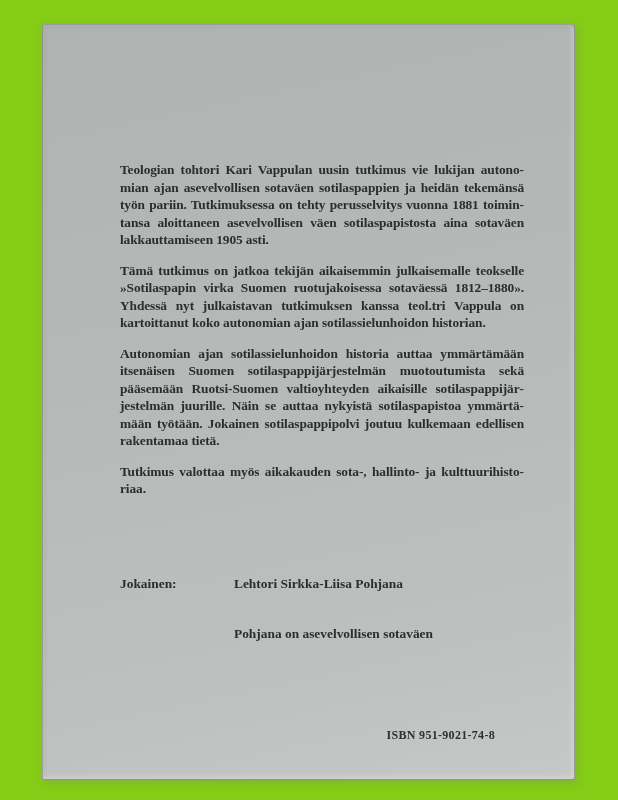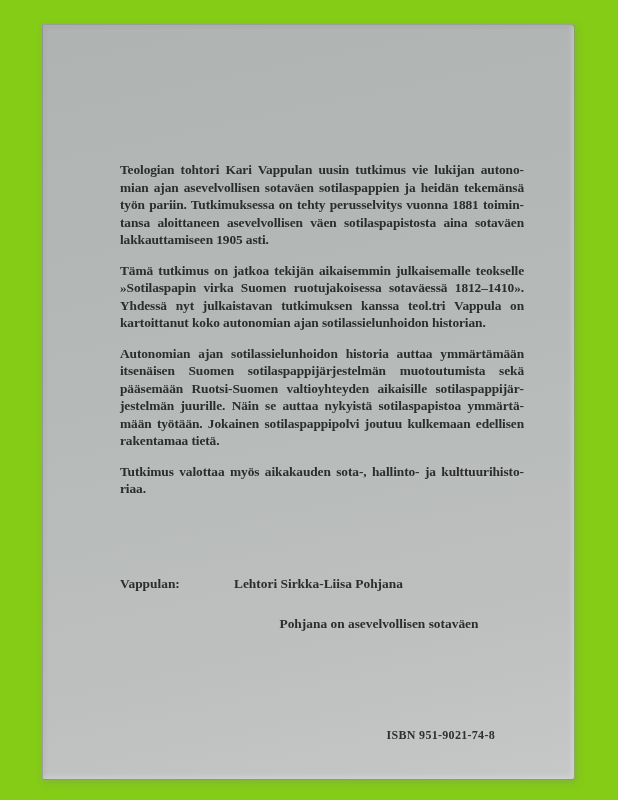--- a/index.html
+++ b/index.html
@@ -57,22 +57,21 @@
   }
   .credit-label {
     position: absolute;
     left: 0;
     top: 0;
   }
   .credit-body {
     margin-left: 114px;
   }
   .credit-note {
-    margin-top: 22px;
-    text-align: center;
+    margin-top: 32px;
   }
   .note-line {
     line-height: 18px;
   }
   .isbn {
     position: absolute;
     top: 703px;
     right: 79px;
     font-size: 12px;
     font-weight: 700;
@@ -81,27 +80,27 @@
   }
 </style>
 </head>
 <body>
 
 <div class="scan">
   <div class="cover">
 
     <div class="blurb">
       <p class="para">Teologian tohtori Kari Vappulan uusin tutkimus vie lukijan autono­mian ajan asevelvollisen sotaväen sotilaspappien ja heidän tekemänsä työn pariin. Tutkimuksessa on tehty perusselvitys vuonna 1881 toimin­tansa aloittaneen asevelvollisen väen sotilaspapistosta aina sotaväen lakkauttamiseen 1905 asti.</p>
-      <p class="para">Tämä tutkimus on jatkoa tekijän aikaisemmin julkaisemalle teokselle »Sotilaspapin virka Suomen ruotujakoisessa sotaväessä 1812–1410». Yhdessä nyt julkaistavan tutkimuksen kanssa teol.tri Vappula on kartoittanut koko autonomian ajan sotilassielunhoidon historian.</p>
+      <p class="para">Tämä tutkimus on jatkoa tekijän aikaisemmin julkaisemalle teokselle »Sotilaspapin virka Suomen ruotujakoisessa sotaväessä 1812–1880». Yhdessä nyt julkaistavan tutkimuksen kanssa teol.tri Vappula on kartoittanut koko autonomian ajan sotilassielunhoidon historian.</p>
       <p class="para">Autonomian ajan sotilassielunhoidon historia auttaa ymmärtämään itsenäisen Suomen sotilaspappijärjestelmän muotoutumista sekä pääsemään Ruotsi-Suomen valtioyhteyden aikaisille sotilaspappijär­jestelmän juurille. Näin se auttaa nykyistä sotilaspapistoa ymmärtä­mään työtään. Jokainen sotilaspappipolvi joutuu kulkemaan edellisen rakentamaa tietä.</p>
       <p class="para">Tutkimus valottaa myös aikakauden sota-, hallinto- ja kulttuurihisto­riaa.</p>
     </div>
 
     <div class="credit">
-      <div class="credit-label">Vappulan:</div>
+      <div class="credit-label">Jokainen:</div>
       <div class="credit-body">
         <div class="credit-artist">Lehtori Sirkka-Liisa Pohjana</div>
         <div class="credit-note">
           <div class="note-line">Pohjana on asevelvollisen sotaväen</div>
         </div>
       </div>
     </div>
 
     <div class="isbn">ISBN 951-9021-74-8</div>
 

